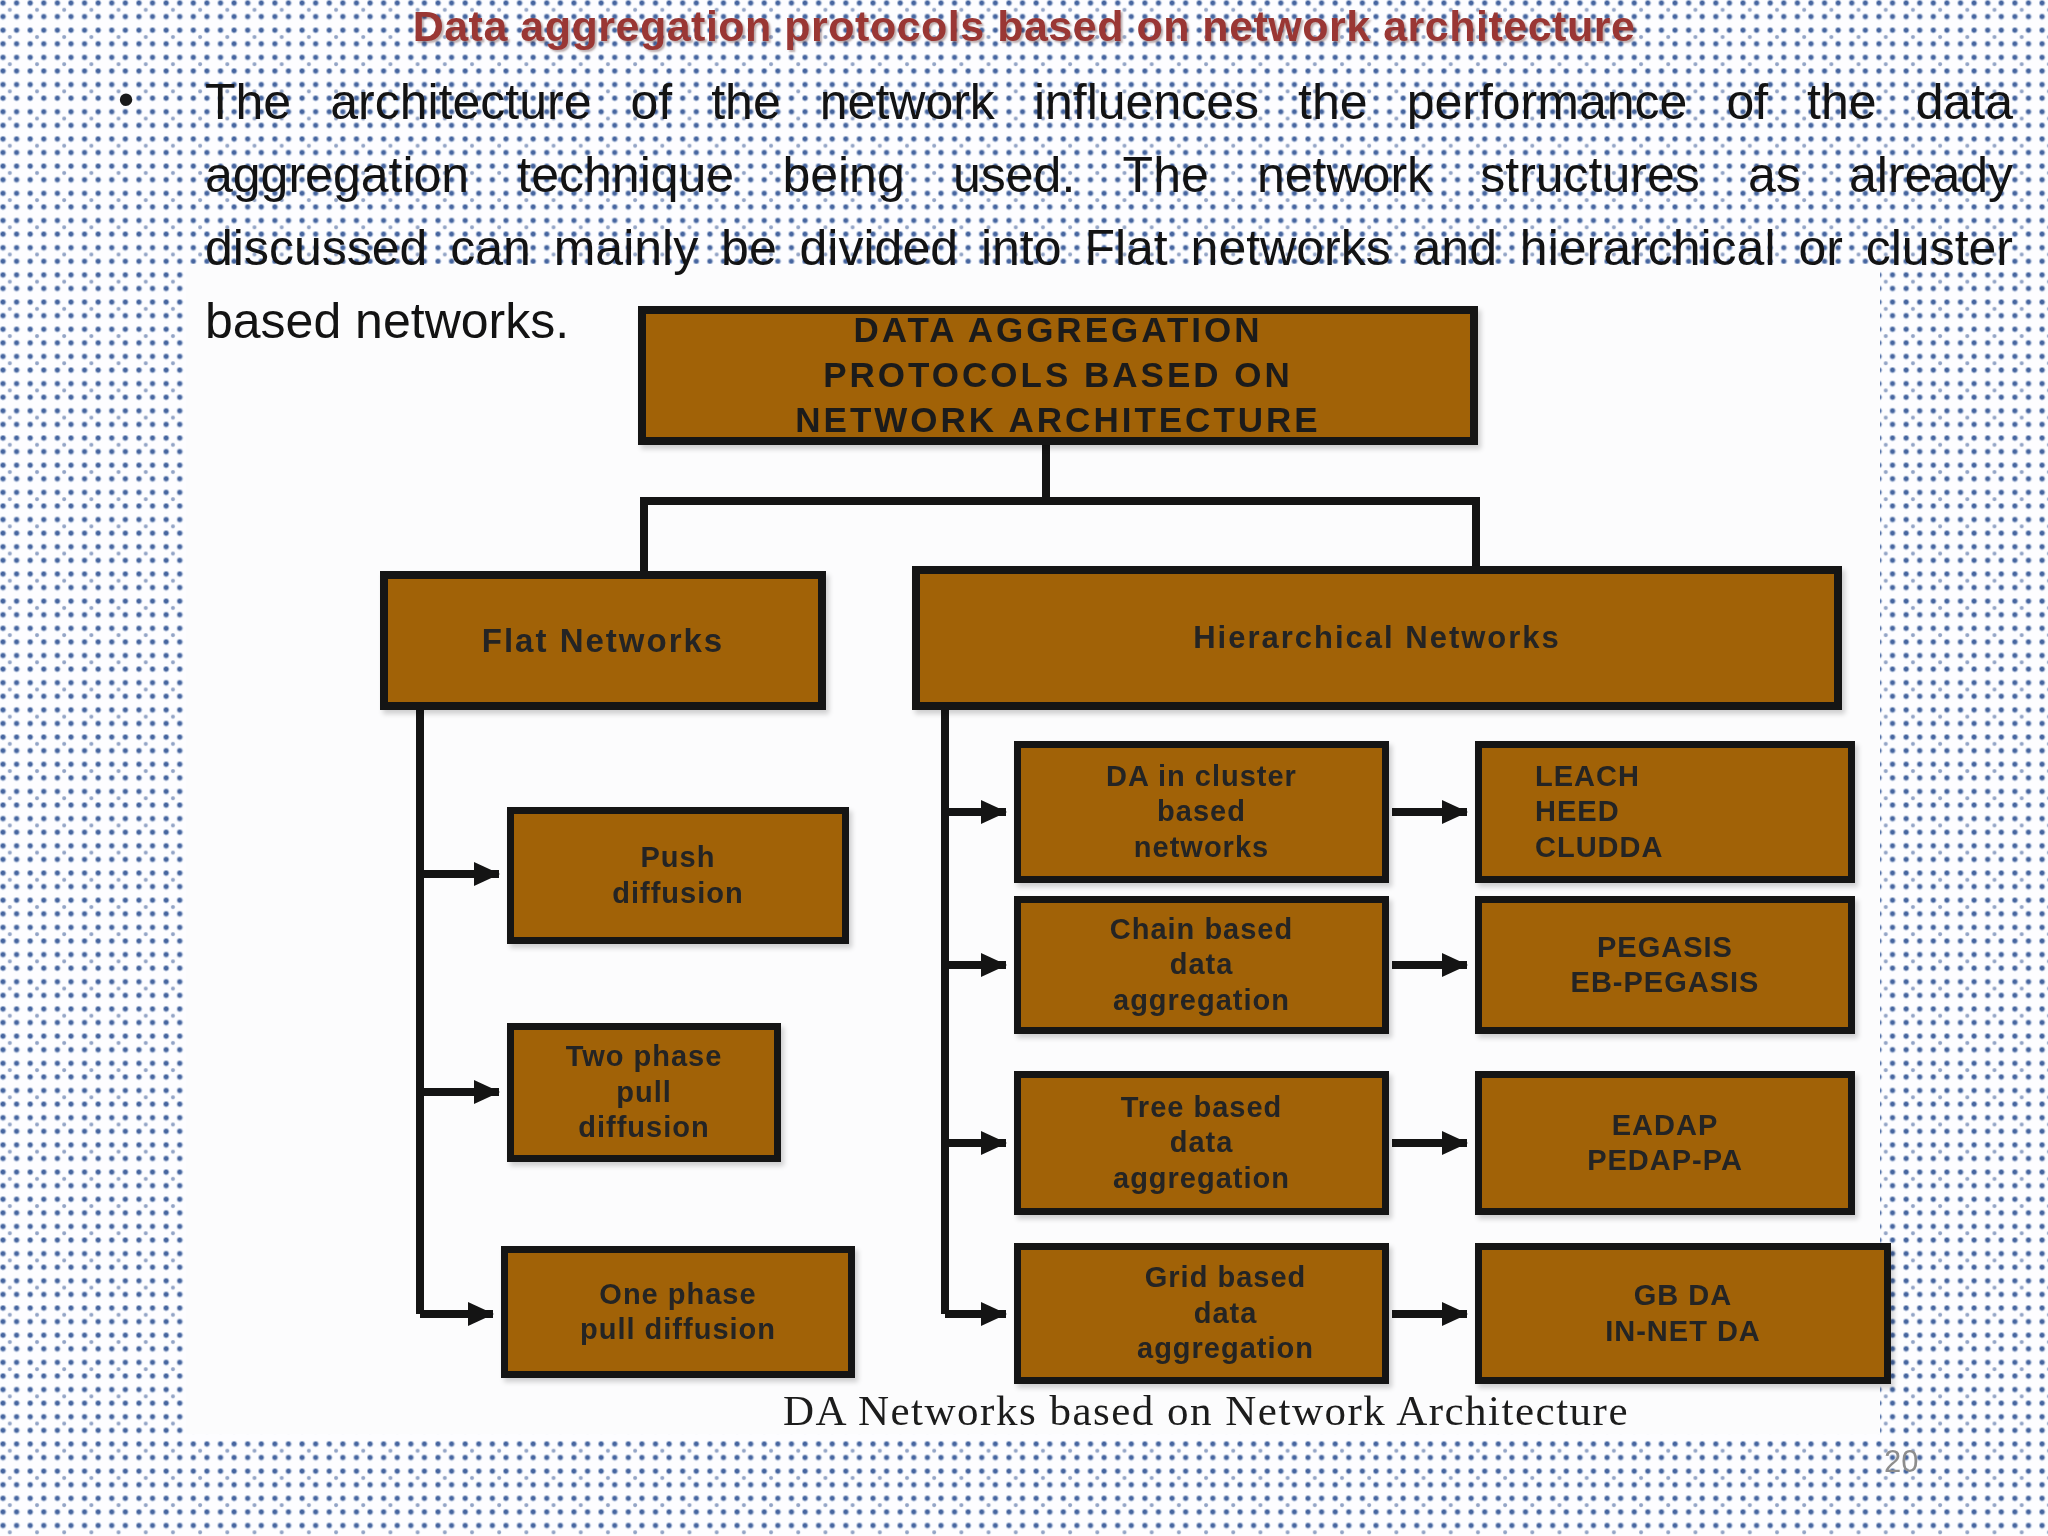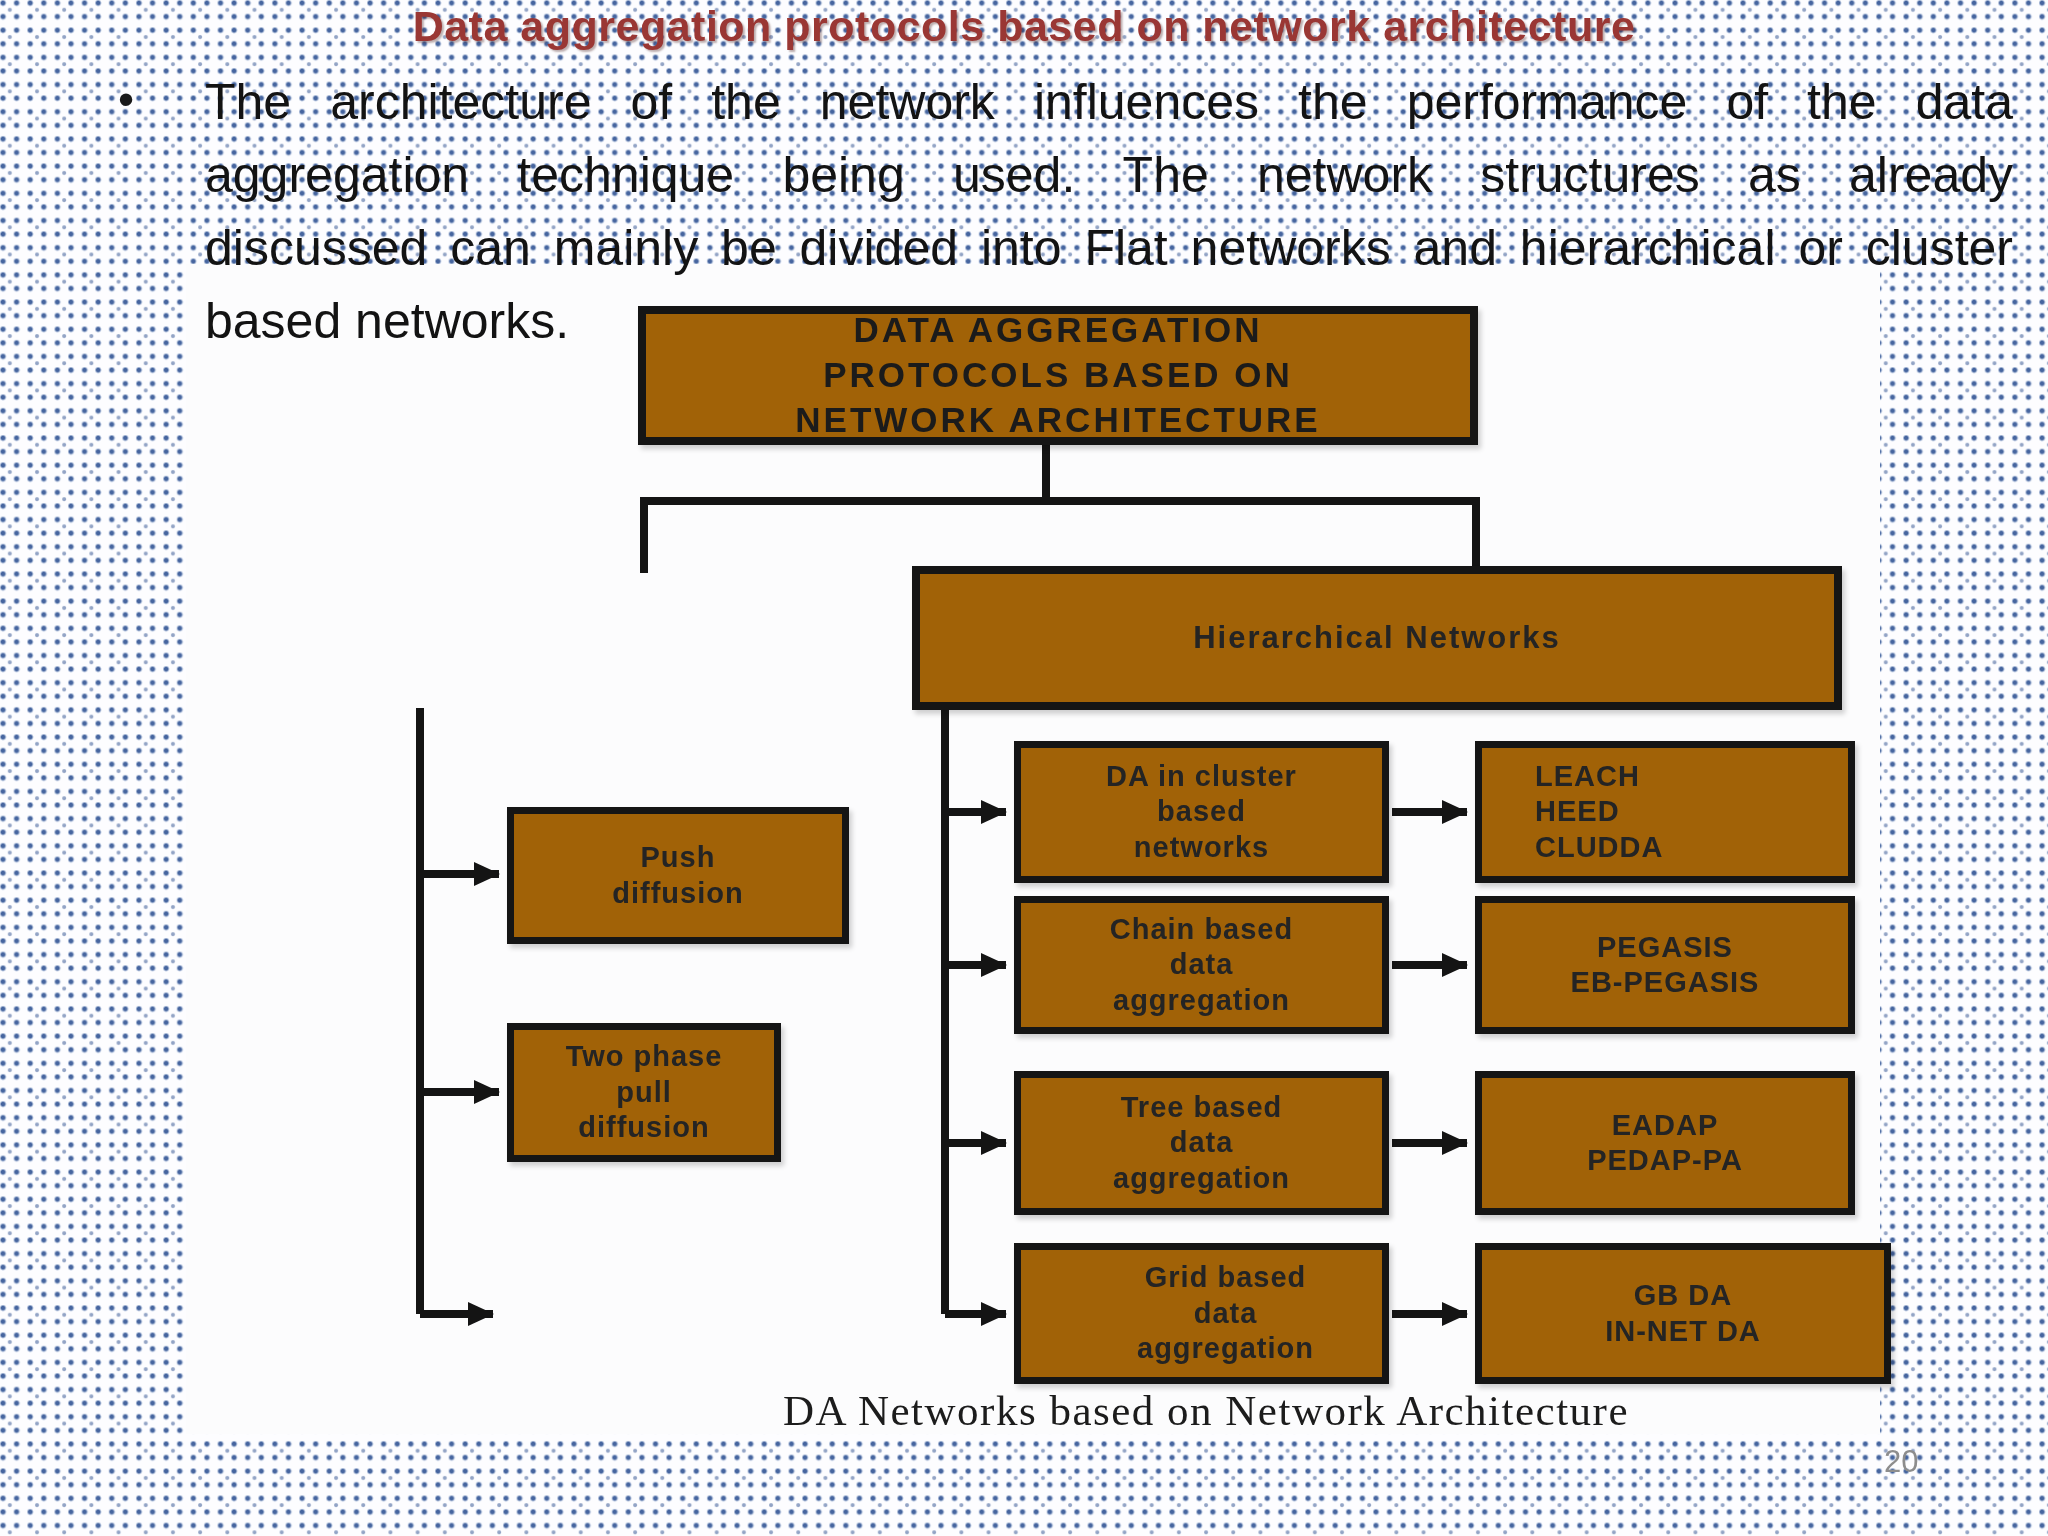--- a/index.html
+++ b/index.html
@@ -107,30 +107,33 @@
         <line x1="1206" y1="701" x2="1281" y2="701" marker-end="url(#ah)"></line>
         <line x1="1206" y1="879" x2="1281" y2="879" marker-end="url(#ah)"></line>
         <line x1="1206" y1="1050" x2="1281" y2="1050" marker-end="url(#ah)"></line>
       </g>
     </svg>
 
     <div class="bx bx-root" style="left:452px;top:42px;width:840px;height:139px;">DATA AGGREGATION
 PROTOCOLS BASED ON
 NETWORK ARCHITECTURE</div>
 
+    <div class="bx bx-flat" style="left:194px;top:307px;width:446px;height:139px;">Flat Networks</div>
 
     <div class="bx bx-hier" style="left:726px;top:302px;width:930px;height:144px;">Hierarchical Networks</div>
 
     <div class="bx bx-sm" style="left:321px;top:543px;width:342px;height:137px;">Push
 diffusion</div>
 
     <div class="bx bx-sm" style="left:321px;top:759px;width:274px;height:139px;">Two phase
 pull
 diffusion</div>
 
+    <div class="bx bx-sm" style="left:315px;top:982px;width:354px;height:132px;">One phase
+pull diffusion</div>
 
     <div class="bx bx-sm" style="left:828px;top:477px;width:375px;height:142px;">DA in cluster
 based
 networks</div>
 
     <div class="bx bx-sm" style="left:828px;top:632px;width:375px;height:138px;">Chain based
 data
 aggregation</div>
 
     <div class="bx bx-sm" style="left:828px;top:807px;width:375px;height:144px;">Tree based

